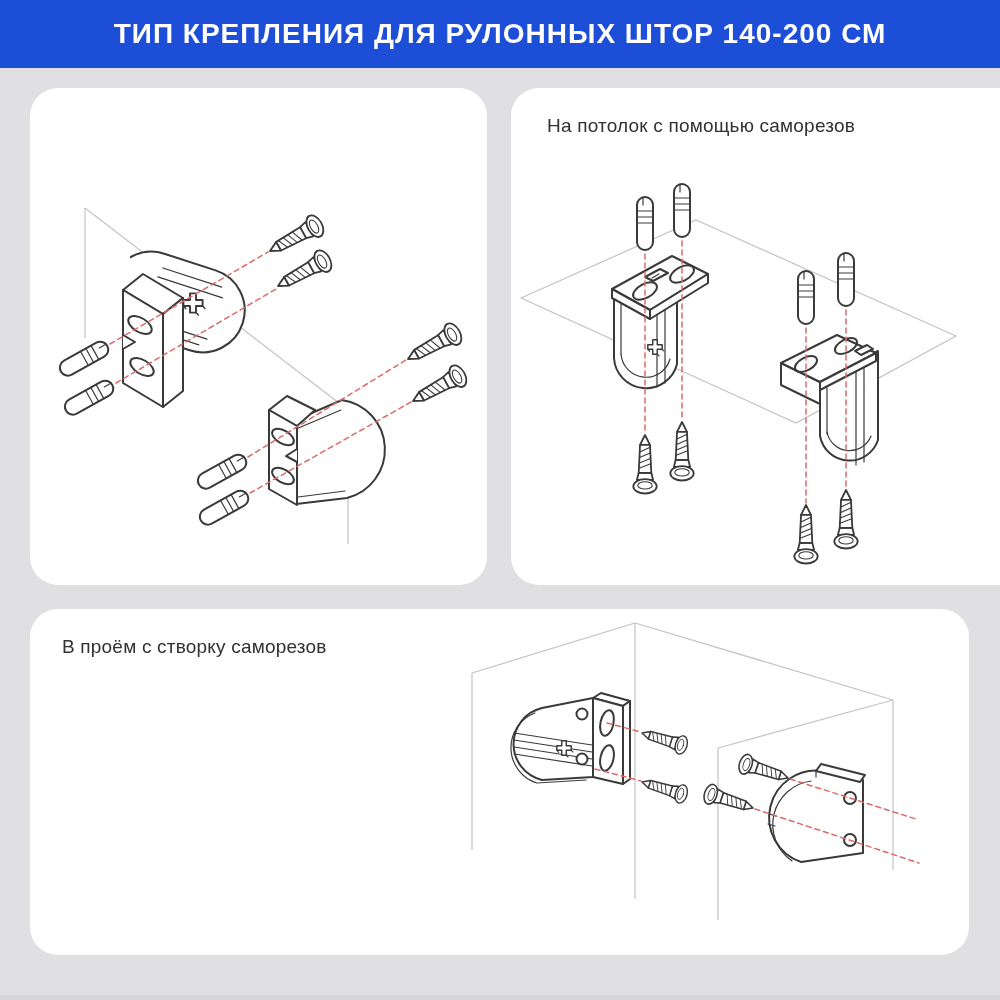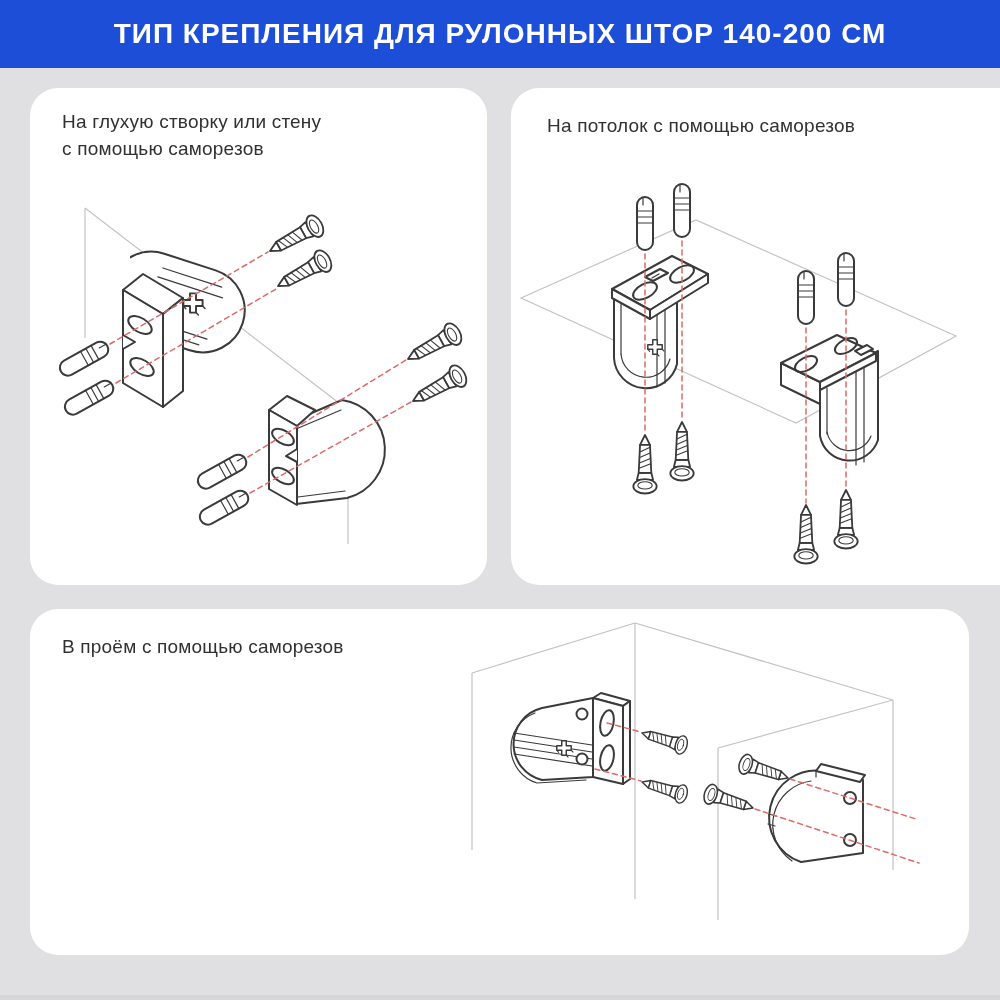--- a/index.html
+++ b/index.html
@@ -64,24 +64,20 @@
       <path class="ol thin" d="M-8,2.5 L-6,4.8 M8,2.5 L10,4.5 M2.5,8 L4.5,10"></path>
     </g>
   </defs>
 </svg>
 
 <header class="header">
   <h1>ТИП КРЕПЛЕНИЯ ДЛЯ РУЛОННЫХ ШТОР 140-200 СМ</h1>
 </header>
 
 <section class="panel panel-wall">
-  <div class="panel-title">
-    <span>На глухую створку или стену</span>
-    <span>с помощью саморезов</span>
-  </div>
   <svg class="illu" width="457" height="497" viewBox="0 0 457 497">
     <defs>
         <clipPath id="clipDrum">
           <rect x="100" y="0" width="357" height="497"></rect>
         </clipPath>
       </defs>
     <path class="cons" d="M55,120 V250 M55,120 L318,322 M318,322 V456"></path>
     <g>
       <g clip-path="url(#clipDrum)">
         <g transform="translate(147,214) rotate(18)">
@@ -158,21 +154,21 @@
     <use href="#screw" xlink:href="#screw" transform="translate(134,347) rotate(90) scale(0.9)"></use>
     <use href="#screw" xlink:href="#screw" transform="translate(171,334) rotate(90) scale(0.9)"></use>
     <use href="#screw" xlink:href="#screw" transform="translate(295,417) rotate(90) scale(0.9)"></use>
     <use href="#screw" xlink:href="#screw" transform="translate(335,402) rotate(90) scale(0.9)"></use>
     <path class="red" d="M134,166 V345 M171,153 V332 M295,240 V415 M335,222 V400"></path>
   </svg>
 </section>
 
 <section class="panel panel-opening">
   <div class="panel-title">
-    <span>В проём с помощью саморезов</span>
+    <span>В проём с створку саморезов</span>
     <span></span>
   </div>
   <svg class="illu" width="939" height="346" viewBox="0 0 939 346">
     <path class="cons" d="M442,64 V241 M442,64 L605,14 M605,14 V290 M605,14 L863,91 M688,139 L863,91 M688,139 V311 M863,91 V261"></path>
     <g>
       <path class="ol fw" d="M563,89 L512,99 A37,37 0 0 0 512,171 L563,168 Z"></path>
       <path class="ol thin" d="M505,104 A37,37 0 0 0 507,174 M507,174 L556,171"></path>
       <path class="ol thin" d="M484,124 L562,136 M484,131 L562,143 M484,138 L562,150 M484,145 L562,157"></path>
       <circle class="ol fw" cx="552" cy="105" r="5.5"></circle>
       <circle class="ol fw" cx="552" cy="150" r="5.5"></circle>

